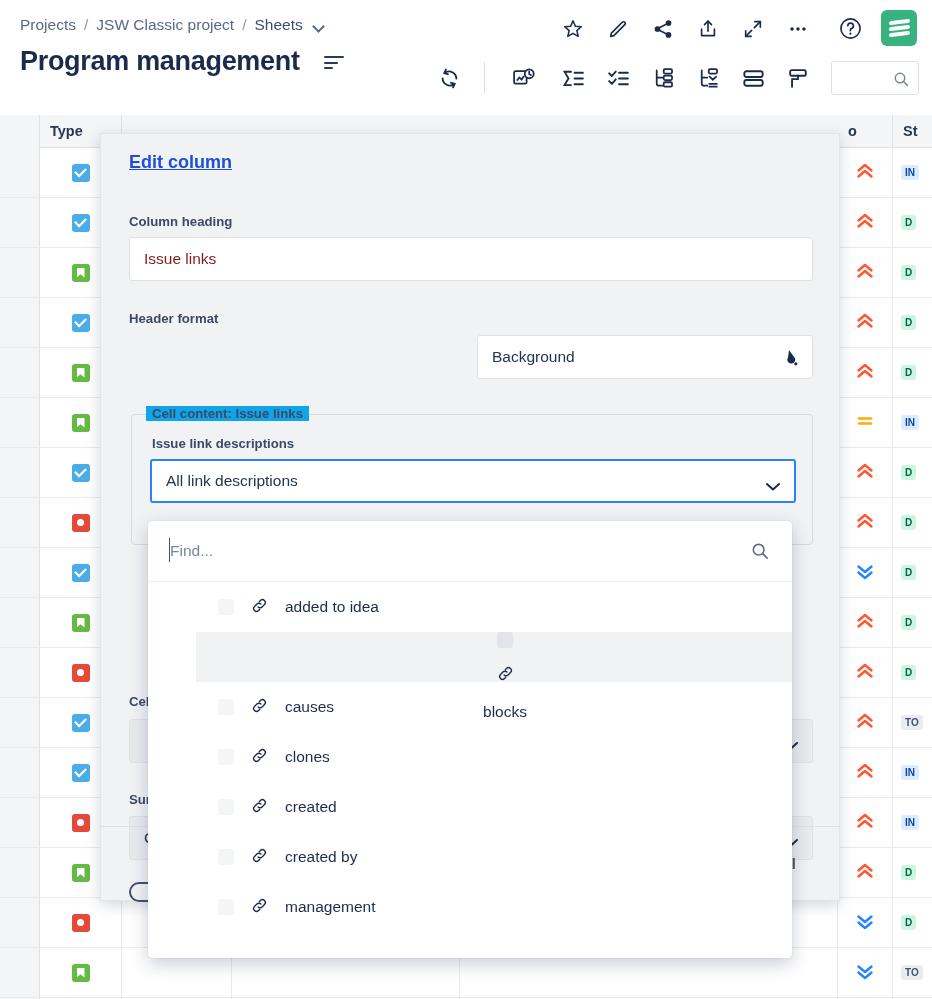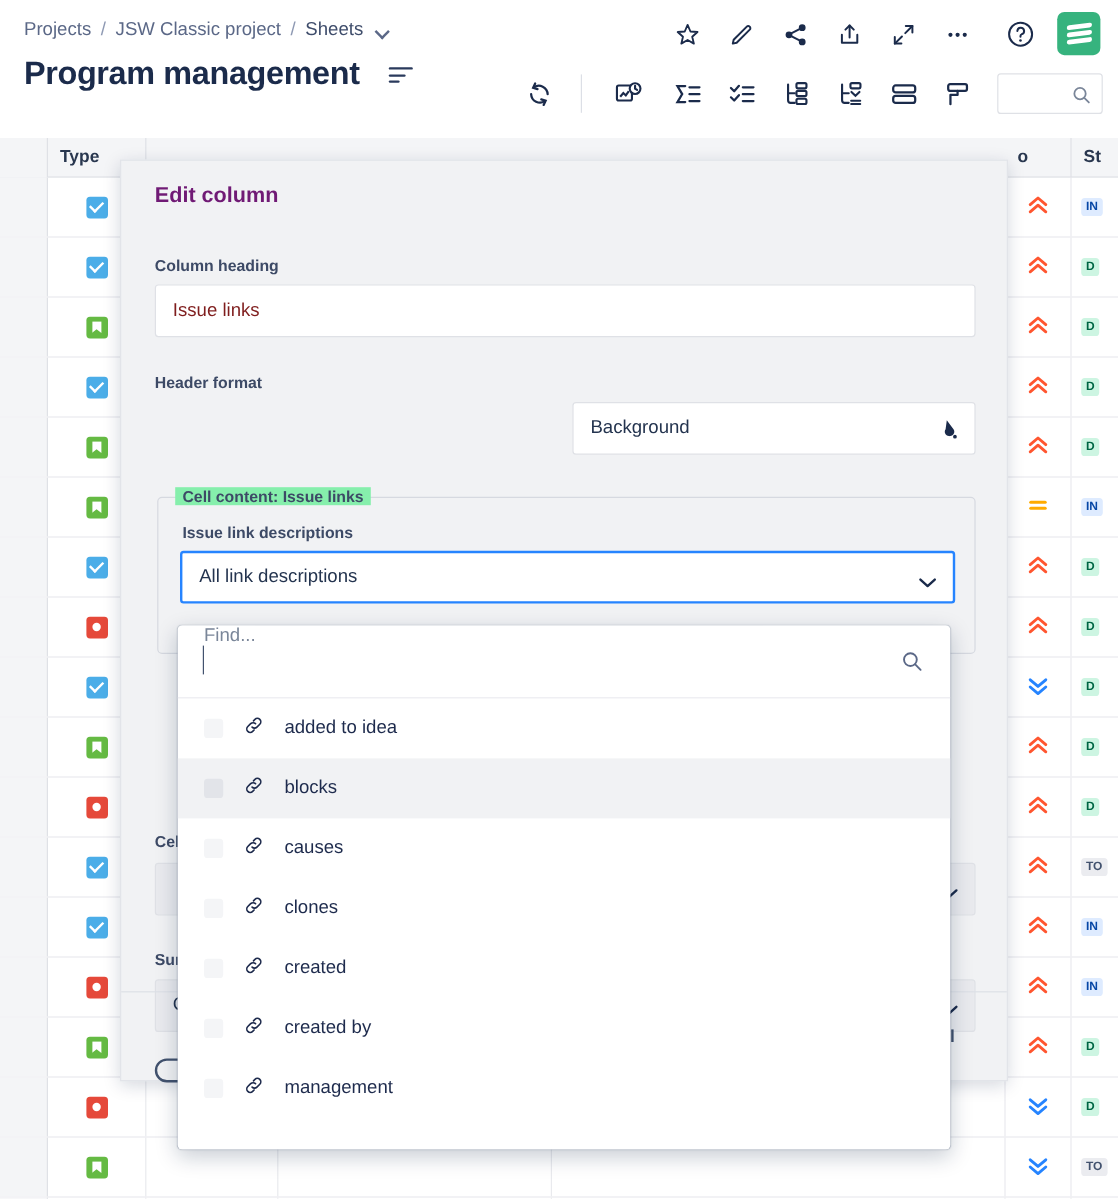--- a/index.html
+++ b/index.html
@@ -67,54 +67,54 @@
   .badge.inprogress { background:#deebff; color:#0747a6; }
   .badge.done { background:#cdf5e2; color:#064; }
   .badge.todo { background:#ebecf0; color:#42526e; }
 
   
   .dialog {
     position:absolute; left:100px; top:133px; width:740px; height:768px;
     background:#f1f2f4; border:1px solid #e2e4e9;
     box-shadow: 0 4px 14px rgba(9,30,66,.18);
   }
-  .dlg-title { position:absolute; left:28px; top:18px; font-size:18px; font-weight:bold; color:#701a75;}
+  .dlg-title { position:absolute; left:28px; top:18px; font-size:18px; font-weight:bold; color:#1d4ed8;text-decoration:underline;}
   .fld-label { font-size:13.2px; font-weight:bold; color:#3d4a66; }
   .txtinput { background:#fff; border:1px solid #dfe1e6; border-radius:3px; height:44px; display:flex; align-items:center; padding:0 14px; font-size:15.5px; color:#7f1d1d;}
   .fmt-btn { background:#fff; border:1px solid #dfe1e6; border-radius:3px; height:44px; display:flex; align-items:center; padding:0 14px; font-size:15.5px; color:#24344f; position:relative;}
   .fmt-btn .pin { position:absolute; right:12px; top:11px; }
 
   .fieldset { position:absolute; border:1px solid #d6d9e0; border-radius:4px; }
-  .fieldset > .legend { position:absolute; top:-9px; left:14px; background:#86efac; padding:0 6px; font-size:13.2px; font-weight:bold; color:#3d4a66; }
+  .fieldset > .legend { position:absolute; top:-9px; left:14px; background:#0ea5e9; padding:0 6px; font-size:13.2px; font-weight:bold; color:#3d4a66; }
 
   .select-ctl { background:#fff; border:2px solid #2684ff; border-radius:3px; height:44px; display:flex; align-items:center; padding:0 14px; font-size:15.5px; color:#24344f; position:relative;}
   .select-ctl .cdn { position:absolute; right:13px; top:17px; }
   .select-muted { background:#e9eaee; border:1px solid #dfe1e6; border-radius:3px; height:44px; display:flex; align-items:center; padding:0 14px; font-size:15.5px; color:#24344f; position:relative;}
   .select-muted .cdn { position:absolute; right:13px; top:17px; }
 
   .toggle-row { position:absolute; left:128px; top:752px; display:flex; align-items:center; gap:10px; }
   .toggle { width:34px; height:20px; border-radius:10px; border:2px solid #42526e; background:#f1f2f4; position:relative;}
   .dlg-footer { position:absolute; left:0; bottom:0; width:100%; height:74px; border-top:1px solid #dde0e6; }
   .btn { position:absolute; height:34px; border-radius:3px; display:flex; align-items:center; justify-content:center; font-size:14.5px; font-weight:bold;}
   .btn.cancel { right:28px; top:20px; width:78px; background:transparent; color:#42526e; }
 
   
   .dropdown {
     position:absolute; left:148px; top:521px; width:644px; height:437px;
     background:#fff; border-radius:4px;
     box-shadow: 0 6px 18px rgba(9,30,66,.22), 0 0 1px rgba(9,30,66,.3);
     overflow:hidden;
   }
-  .dd-search { position:relative; height:61px; border-bottom:1px solid #ebecf0; display:flex; padding:0 22px;}
+  .dd-search { position:relative; height:61px; border-bottom:1px solid #ebecf0; display:flex; align-items:center; padding:0 22px;}
   .dd-search .ph { font-size:15.5px; color:#7a8699; }
   .dd-search .caret { position:absolute; left:21px; top:17px; width:1px; height:24px; background:#42526e; }
   .dd-search .si { position:absolute; right:22px; top:20px; }
-  .dd-list { position:relative; }
+  .dd-list { position:relative;margin-left:48px; }
   .dd-item { height:50px; display:flex; align-items:center; padding-left:22px; gap:16px; font-size:15.5px; color:#1e2b4d; }
-  .dd-item.hl { background:#f1f2f4; }
+  .dd-item.hl { background:#f1f2f4;flex-direction:column; }
   .dd-cb { width:16px; height:16px; border-radius:3px; background:#f4f5f7; flex:none; }
   .dd-item.hl .dd-cb { background:#e2e4e9; }
   .dd-link-icon { flex:none; }
 </style>
 </head>
 <body>
 
 <div id="root">
 
   <div class="top">

